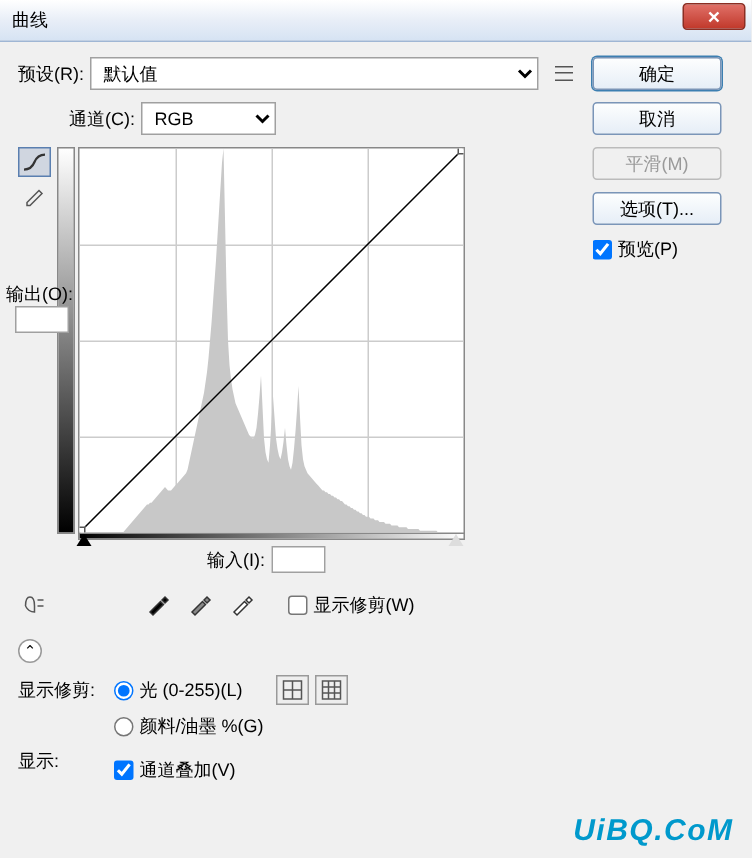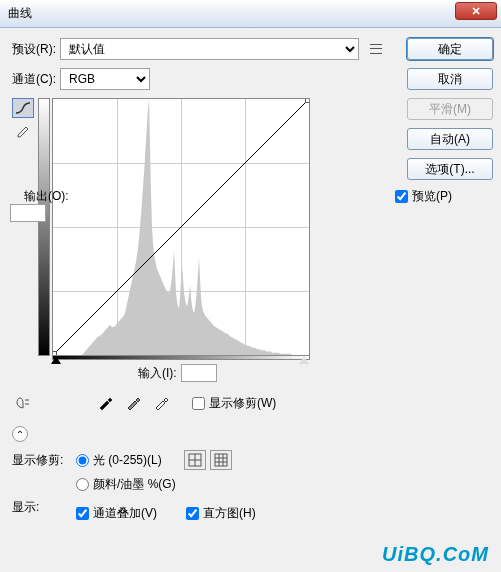--- a/index.html
+++ b/index.html
@@ -9,21 +9,21 @@
   .close-btn { position: absolute; right: 4px; top: 2px; width: 42px; height: 18px; background: linear-gradient(#e07068,#c1392b); border: 1px solid #8b2e23; border-radius: 3px; color: #fff; display: flex; align-items: center; justify-content: center; font-weight: bold; font-size: 11px; cursor: pointer; }
   .content { display: flex; padding: 10px 10px 8px 12px; height: 453px; background: #f0f0f0; }
   .left { flex: 1; }
   .right { width: 96px; margin-left: 10px; }
   .row { display: flex; align-items: center; margin-bottom: 8px; }
   .lbl { font-size: 12px; margin-right: 4px; }
   select { height: 22px; border: 1px solid #a0a0a0; background: #fff; padding: 0 4px; }
   .preset-sel { flex: 1; }
   .options-icon { width: 18px; height: 18px; margin-left: 8px; display: inline-flex; flex-direction: column; justify-content: space-around; padding: 2px 3px; cursor: pointer; }
   .options-icon span { height: 1px; background: #555; display: block; }
-  .channel-row { }
+  .channel-row { margin-left: 34px; }
   .curve-area { display: flex; }
   .tool-col { width: 22px; margin-right: 4px; }
   .tool-btn { width: 22px; height: 20px; border: 1px solid #888; background: #e8e8e8; display: flex; align-items: center; justify-content: center; margin-bottom: 2px; cursor: pointer; }
   .tool-btn.active { background: #d0d6e0; border-color: #5a7fb0; }
   .grad-v-col { width: 14px; display: flex; flex-direction: column; }
   .grad-v { width: 12px; height: 258px; border: 1px solid #888; background: linear-gradient(to bottom,#fff,#000); }
   .chart-wrap { position: relative; }
   .curve-canvas { width: 258px; height: 258px; border: 1px solid #888; background: #fff; position: relative; overflow: hidden; }
   .grid { position: absolute; inset: 0; }
   .grid-line-v { position: absolute; top: 0; bottom: 0; width: 1px; background: #ccc; }
@@ -43,21 +43,21 @@
   .twisty { width: 16px; height: 16px; border: 1px solid #999; border-radius: 50%; background: #fff; display: flex; align-items: center; justify-content: center; margin-right: 6px; cursor: pointer; font-size: 10px; }
   .disp-body { margin-top: 8px; }
   .radio-row { display: flex; align-items: center; margin-bottom: 6px; }
   .radio-row .lbl { width: 60px; }
   .radio-opt { display: flex; margin-right: 12px; }
   .radio-opt input { margin-right: 4px; }
   .grid-size-btns { display: inline-flex; margin-left: 10px; }
   .gs-btn { width: 22px; height: 20px; border: 1px solid #999; background: #eee; margin-right: 4px; display: flex; align-items: center; justify-content: center; cursor: pointer; }
   .check-grid { display: flex; flex-wrap: wrap; margin-top: 6px; }
   .check-grid .check { width: 110px; margin-left: 0; margin-bottom: 4px; }
-  .btn { width: 86px; height: 22px; border: 1px solid #7a95b8; border-radius: 3px; background: linear-gradient(#fdfefe,#e6eef7); margin-bottom: 8px; display: flex; align-items: center; justify-content: center; cursor: pointer; margin-left: 12px; }
+  .btn { width: 86px; height: 22px; border: 1px solid #7a95b8; border-radius: 3px; background: linear-gradient(#fdfefe,#e6eef7); margin-bottom: 8px; display: flex; align-items: center; justify-content: center; cursor: pointer; }
   .btn.primary { box-shadow: 0 0 0 1px #3c7fb1; }
   .btn.disabled { color: #999; border-color: #bbb; background: #f0f0f0; cursor: default; }
   .prev-check { margin-top: 8px; display: flex; align-items: center; }
   .prev-check input { margin-right: 4px; }
   .watermark { position: absolute; right: 12px; bottom: 6px; font-size: 20px; font-weight: bold; font-style: italic; color: #0099cc; letter-spacing: 1px; }
 </style>
 </head>
 <body>
 
 <div class="titlebar">
@@ -139,21 +139,21 @@
           <div style="width:14px"></div>
           <div class="grad-h" style="margin-left:0"></div>
         </div>
         <div style="display:flex;align-items:center;margin-top:4px">
           <span class="lbl" style="margin-left:100px">输入(I):</span>
           <input class="val-input" value="" style="">
         </div>
       </div>
     </div>
 
-    <div style="position:absolute;top:188px;left:24px;display:flex;align-items:center">
+    <div style="position:absolute;top:188px;left:4px;display:flex;align-items:center">
       <span class="lbl" style="writing-mode:horizontal-tb">输出(O):</span>
     </div>
     <div style="position:absolute;top:204px;left:10px">
       <input class="val-input" value="" style="">
     </div>
 
     <div class="dropper-row">
       <div class="hand-icon">
         <svg width="20" height="18">
             <path d="M4 10 Q4 4 7 4 Q10 4 10 10 L10 14 Q6 14 4 10 M12 6 L16 6 M12 10 L16 10" stroke="#555" fill="none"></path>
@@ -217,35 +217,30 @@
           <span>颜料/油墨 %(G)</span>
         </label>
       </div>
       <div style="display:flex">
         <span class="lbl" style="width:60px">显示:</span>
         <div class="check-grid">
           <label class="check">
               <input type="checkbox" checked="" style="">
               <span>通道叠加(V)</span>
             </label>
-          <label class="check">
-              <input type="checkbox" checked="" style="">
-              <span>直方图(H)</span>
-            </label>
         </div>
       </div>
     </div>
 
   </div>
 
   <div class="right">
     <div class="btn primary">确定</div>
     <div class="btn">取消</div>
     <div class="btn disabled">平滑(M)</div>
-    <div class="btn">自动(A)</div>
     <div class="btn">选项(T)...</div>
     <label class="prev-check">
       <input type="checkbox" checked="" style="">
       <span>预览(P)</span>
     </label>
   </div>
 </div>
 
 <div class="watermark">UiBQ.CoM</div>
 

